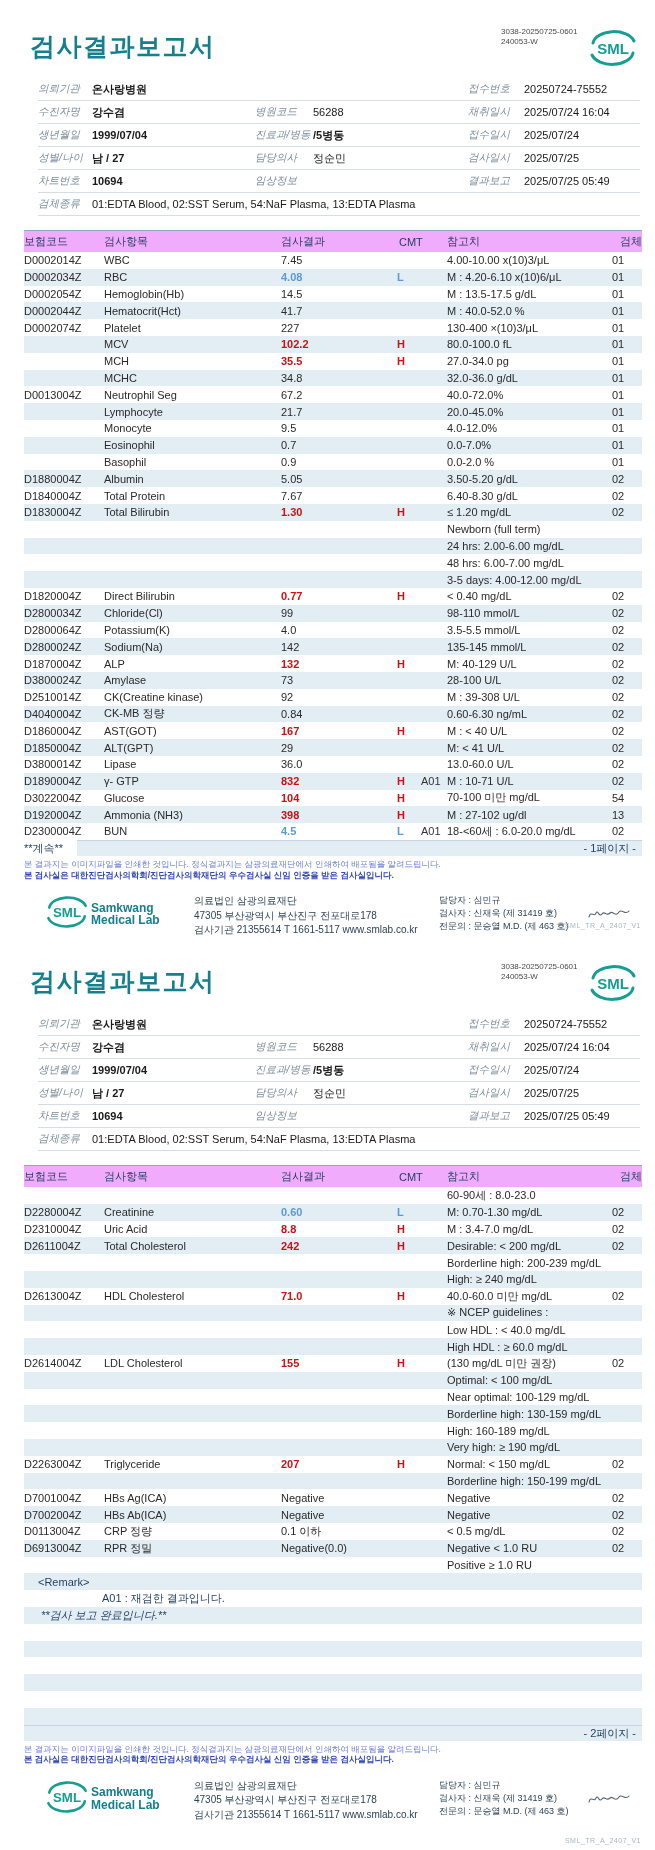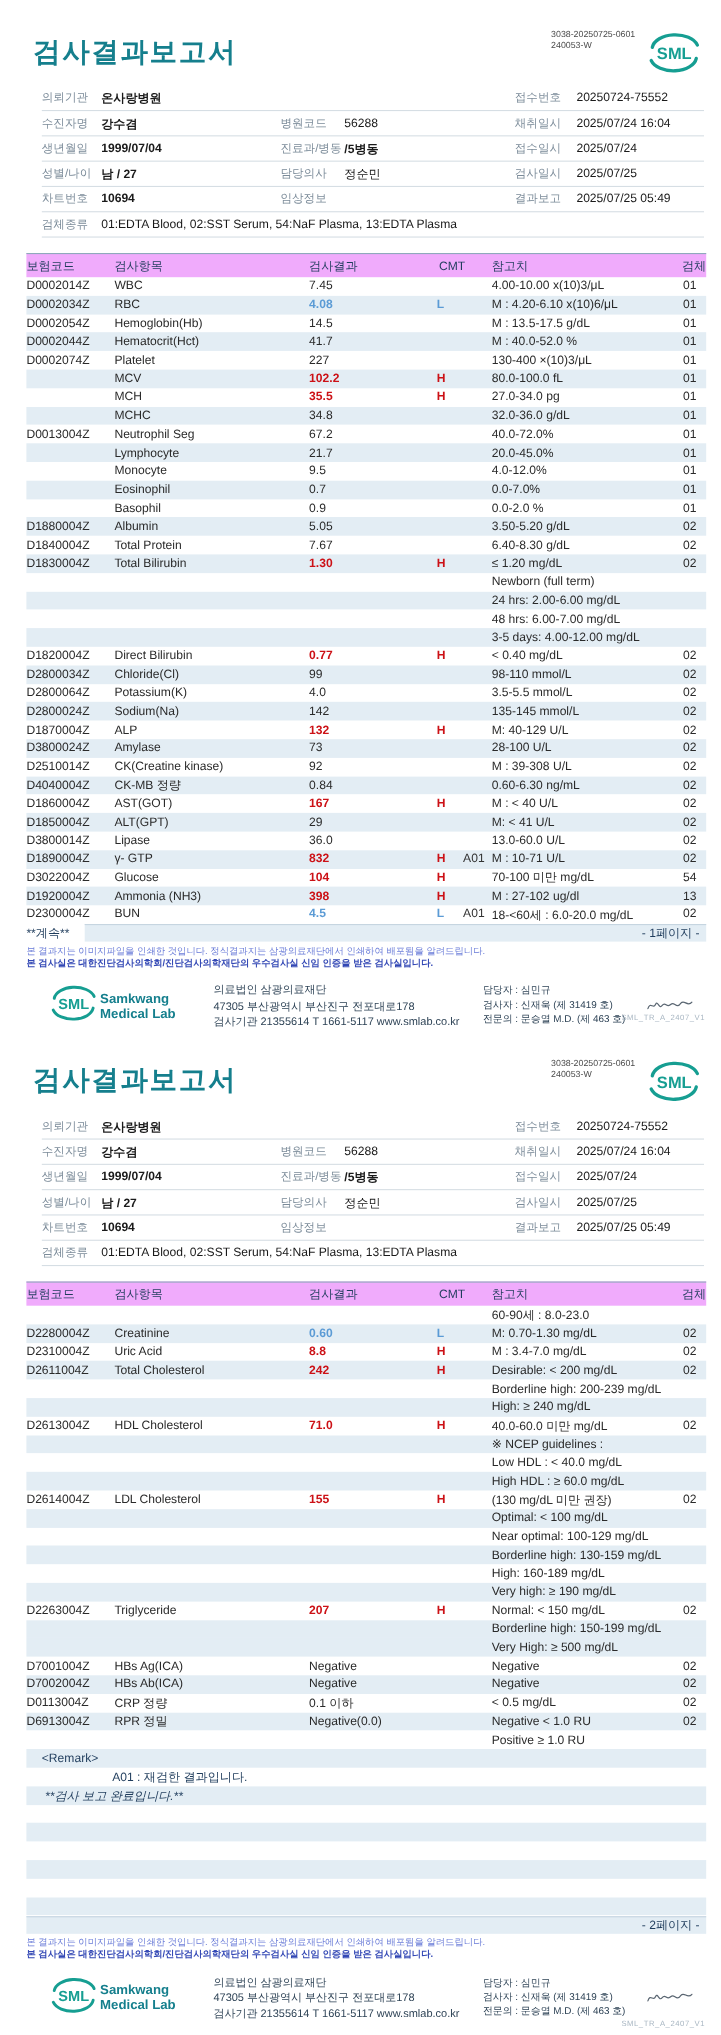--- a/index.html
+++ b/index.html
@@ -9,35 +9,35 @@
   .page2{height:915px;}
 
   
   .doc-codes{position:absolute;top:27px;left:501px;font-size:8px;line-height:1.3;color:#4a4a4a;}
   .logo-top{position:absolute;top:28px;right:16px;}
   .title{margin:30px 0 0 30px;font-size:25px;font-weight:bold;letter-spacing:1.5px;color:#157f8d;}
 
   
   .info-grid{margin:15px 15px 0 38px;font-size:11px;color:#222;}
   .info-row{display:grid;grid-template-columns:54px 163px 58px 155px 56px 1fr;height:22px;align-items:center;border-bottom:1px solid #d6dee4;}
-  .info-label{color:#7b8b99;font-size:10.5px;}
+  .info-label{color:#7b8b99;font-size:10.5px;font-style:italic;}
   .info-val{color:#1a1a1a;}
   .info-val.b{font-weight:bold;}
   .span2{grid-column:2/5;}
   .spec-row{display:grid;grid-template-columns:54px 1fr;height:22px;align-items:center;border-bottom:1px solid #d6dee4;}
 
   
   .rtable{margin:14px 13px 0 24px;font-size:11px;}
   .thead{display:grid;grid-template-columns:80px 177px 116px 24px 26px 165px 30px;height:21px;align-items:center;background:#f0abfc;border-top:1px solid #8fa9bc;color:#1f3c5c;}
   .thead .cmt-h{grid-column:4/6;padding-left:2px;}
   .thead .spec-h{text-align:right;}
   .trow{display:grid;grid-template-columns:80px 177px 116px 24px 26px 165px 30px;height:16.8px;align-items:center;color:#2a2a2a;}
   .trow.stripe,.trow-label.stripe,.marker-stripe{background:#e3edf4;}
   .cell{white-space:nowrap;overflow:visible;}
-  .spec-c{text-align:center;}
+  .spec-c{text-align:left;}
   .res-h,.flag-h{color:#cc1116;font-weight:bold;}
   .res-l,.flag-l{color:#5b9bd5;font-weight:bold;}
   .cmt-c{color:#333;}
   .trow-label{height:16.8px;display:flex;align-items:center;color:#1f3c5c;}
 
   
   .marker-row{display:flex;height:15px;margin:1px 13px 0 24px;font-size:11px;color:#1f3c5c;align-items:center;}
   .marker-left{background:#fff;padding-right:14px;}
   .marker-right{flex:1;text-align:right;padding-right:6px;}
   .marker-stripe{border-top:1px solid #c6d5e0;}
@@ -715,29 +715,20 @@
           </div>
           <div class="trow stripe">
             <span class="cell"></span>
             <span class="cell"></span>
             <span class="cell"></span>
             <span class="cell"></span>
             <span class="cell cmt-c"></span>
             <span class="cell">Borderline high: 150-199 mg/dL</span>
             <span class="cell spec-c"></span>
           </div>
-          <div class="trow stripe">
-            <span class="cell"></span>
-            <span class="cell"></span>
-            <span class="cell"></span>
-            <span class="cell"></span>
-            <span class="cell cmt-c"></span>
-            <span class="cell">Very High: ≥ 500 mg/dL</span>
-            <span class="cell spec-c"></span>
-          </div>
           <div class="trow">
             <span class="cell">D7001004Z</span>
             <span class="cell">HBs Ag(ICA)</span>
             <span class="cell">Negative</span>
             <span class="cell"></span>
             <span class="cell cmt-c"></span>
             <span class="cell">Negative</span>
             <span class="cell spec-c">02</span>
           </div>
           <div class="trow stripe">

